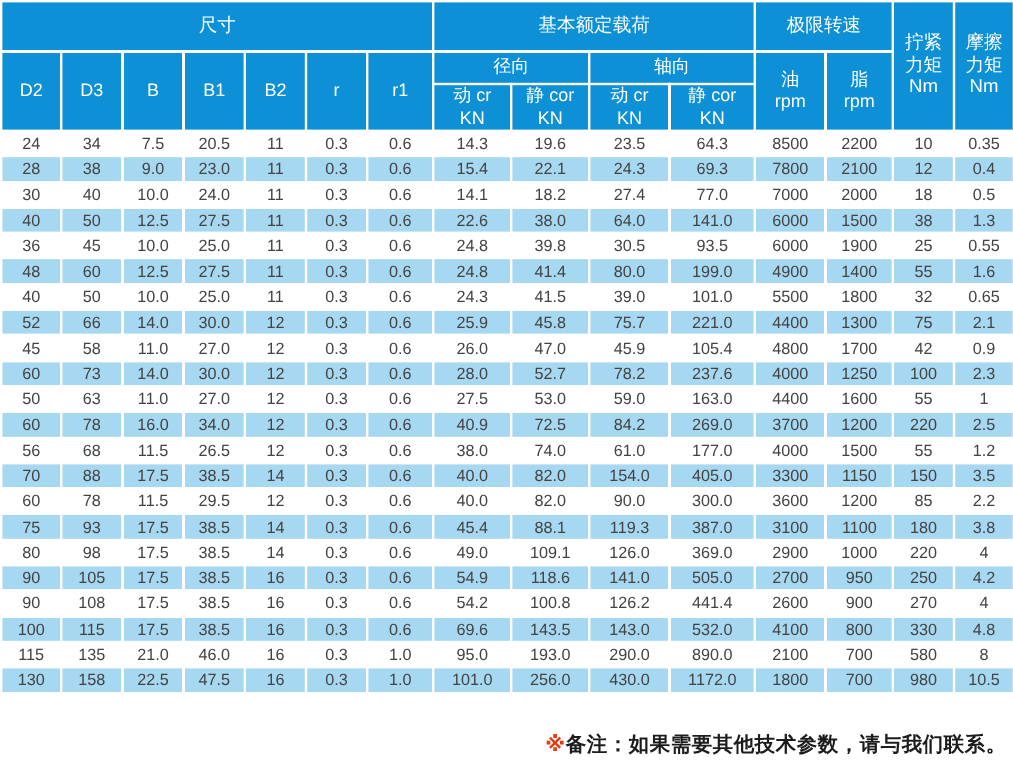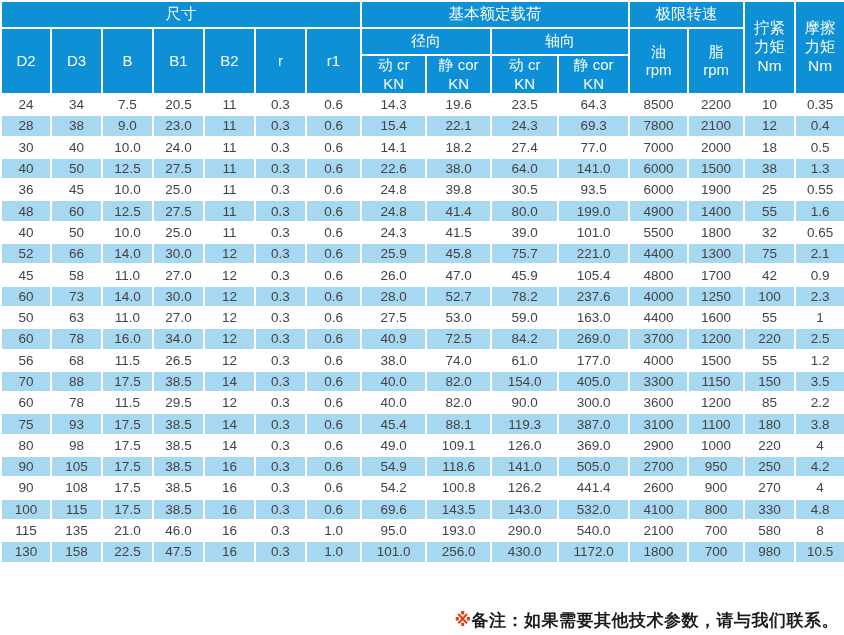--- a/index.html
+++ b/index.html
@@ -24,21 +24,21 @@
     overflow: hidden;
   }
   thead th {
     background: #0d90d5;
     color: #ffffff;
     font-weight: normal;
     font-size: 15px;
     line-height: 1.22;
     white-space: pre-line;
   }
-  thead tr.h1 { height: 27px; }
+  thead tr.h1 { height: 42px; }
   thead tr.h2 { height: 27px; }
   thead tr.h3 { height: 39px; }
   thead tr.h1 th { font-size: 15.5px; }
   tbody td {
     font-size: 13.5px;
     color: #434343;
     height: 21.3px;
     background: #ffffff;
   }
   tbody tr:nth-child(even) td { background: #a7d8f1; }
@@ -458,21 +458,21 @@
         <td>115</td>
         <td>135</td>
         <td>21.0</td>
         <td>46.0</td>
         <td>16</td>
         <td>0.3</td>
         <td>1.0</td>
         <td>95.0</td>
         <td>193.0</td>
         <td>290.0</td>
-        <td>540.0</td>
+        <td>890.0</td>
         <td>2100</td>
         <td>700</td>
         <td>580</td>
         <td>8</td>
       </tr>
       <tr>
         <td>130</td>
         <td>158</td>
         <td>22.5</td>
         <td>47.5</td>

